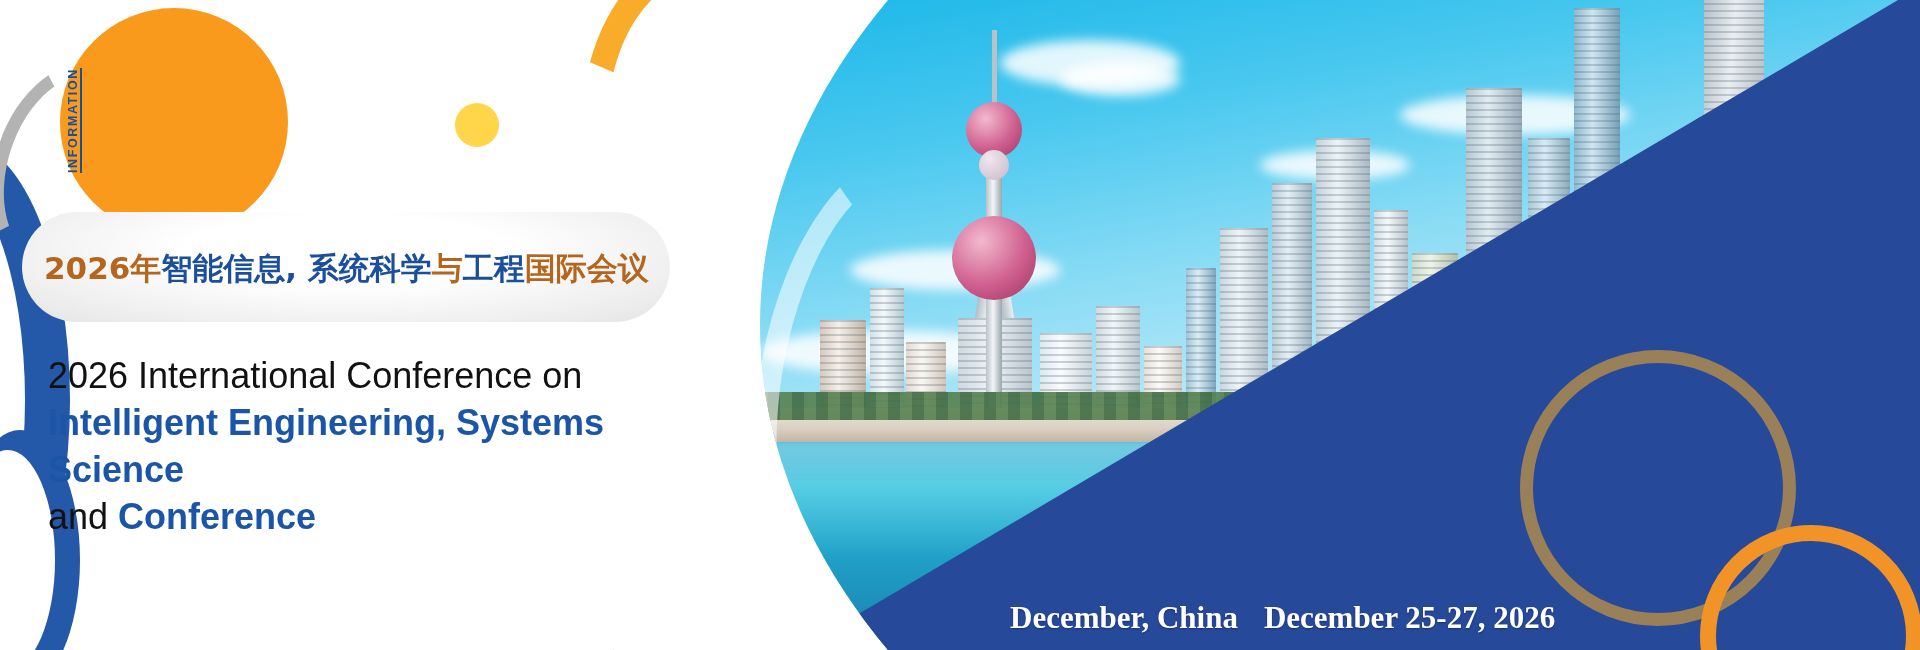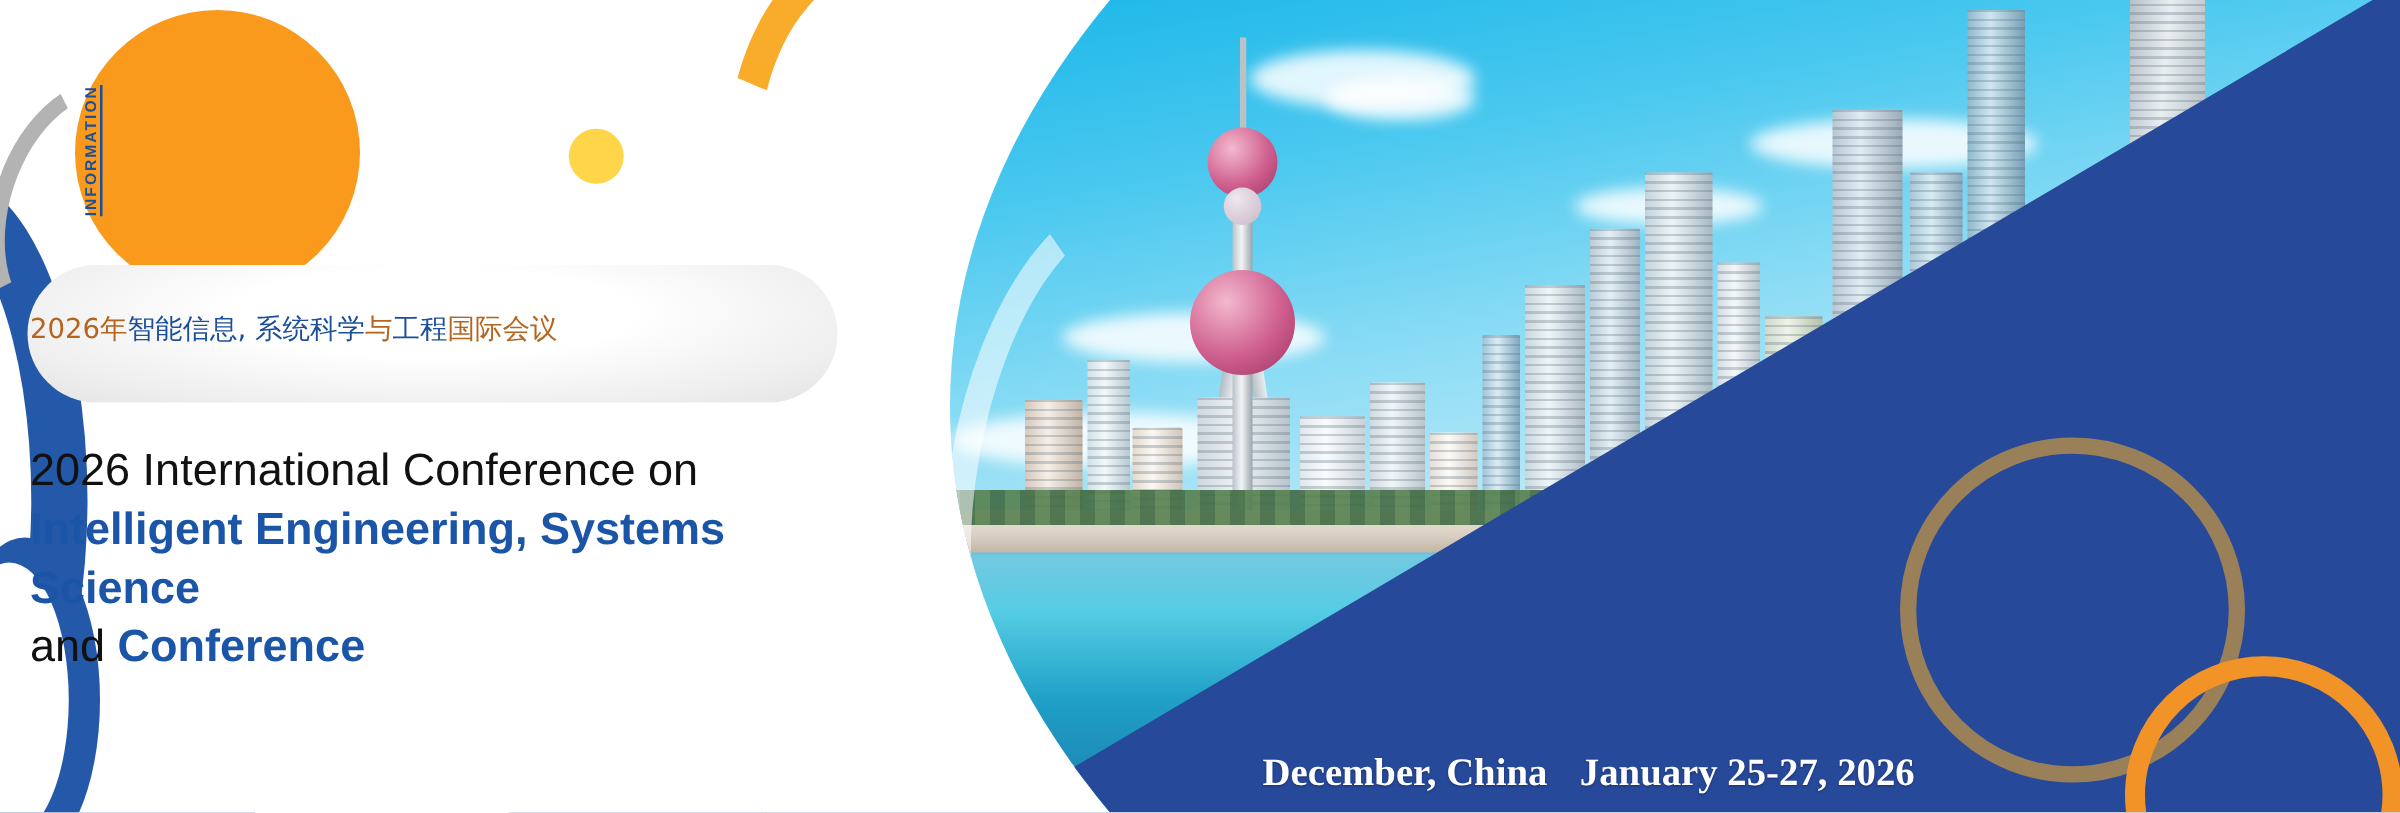--- a/index.html
+++ b/index.html
@@ -68,30 +68,30 @@
     font-family:"DejaVu Sans", sans-serif;
   }
 
   
   .cn-pill{
     position:absolute;left:22px;top:212px;width:648px;height:110px;
     border-radius:55px;
     background:radial-gradient(ellipse at 50% 35%, #ffffff 35%, #efefef 75%, #e4e4e4 100%);
   }
   .cn-text{
-    position:absolute;left:24px;top:248px;width:640px;
-    font-size:22px;font-weight:400;letter-spacing:0px;white-space:nowrap;
+    position:absolute;left:44px;top:248px;width:640px;
+    font-size:31px;font-weight:700;letter-spacing:0px;white-space:nowrap;
     font-family:"DejaVu Sans", sans-serif;
   }
   .cn-o{color:#b5651d;}
   .cn-b{color:#1b4f9c;}
 
   
   .en-title{
-    position:absolute;left:24px;top:352px;width:700px;
+    position:absolute;left:48px;top:352px;width:700px;
     font-size:36px;line-height:47px;font-weight:400;
     font-family:"Liberation Sans", sans-serif;
   }
   .en-black{color:#111111;}
   .en-blue{color:#1b55a8;font-weight:700;}
 
   
   .photo{
     position:absolute;left:700px;top:0;width:1220px;height:650px;
     overflow:hidden;
@@ -357,16 +357,16 @@
     <span class="cn-o">2026年</span><span class="cn-b">智能信息, 系统科学</span><span class="cn-o">与</span><span class="cn-b">工程</span><span class="cn-o">国际会议</span>
   </div>
 
   <div class="en-title">
     <div class="en-black">2026 International Conference on</div>
     <div class="en-blue">Intelligent Engineering, Systems Science</div>
     <div><span class="en-black">and </span><span class="en-blue">Conference</span></div>
   </div>
 
   <div class="footer-text">
-    <span>December, China</span><span class="footer-gap"></span><span>January 25-27, 2026</span>
+    <span>December, China</span><span class="footer-gap"></span><span>December 25-27, 2026</span>
   </div>
 
 </div>
 
 </body></html>

